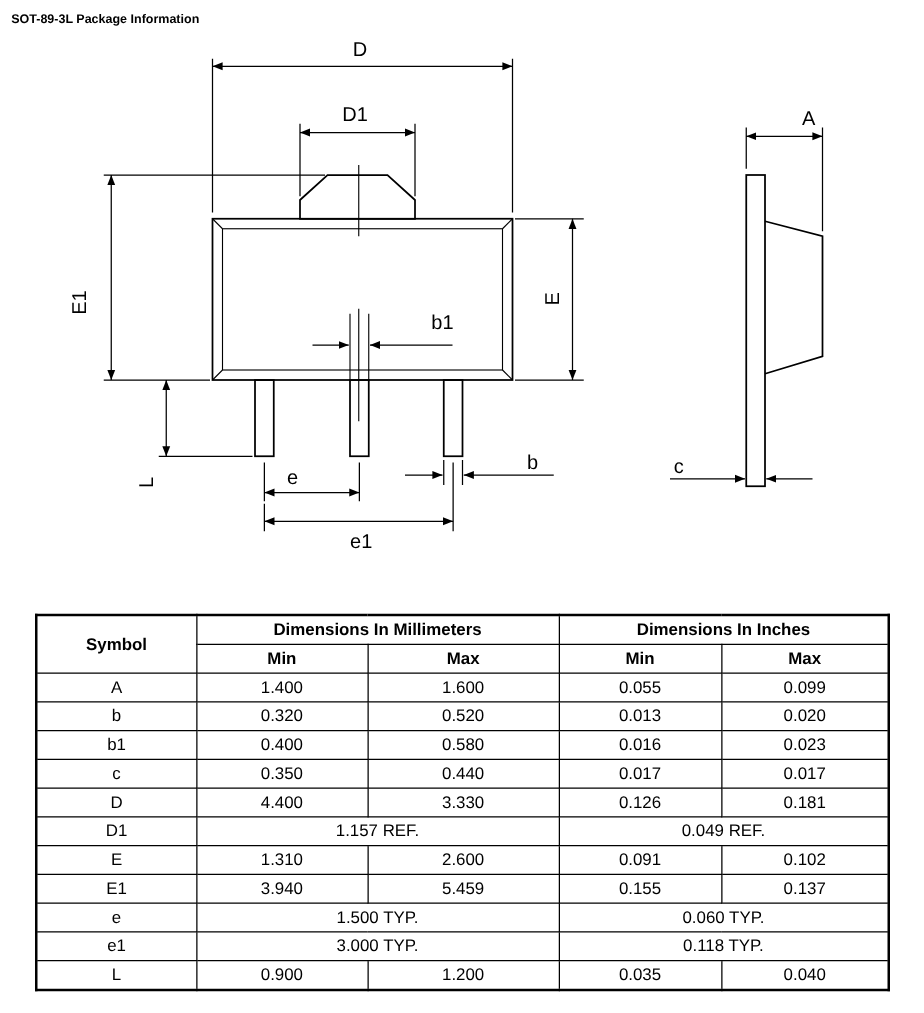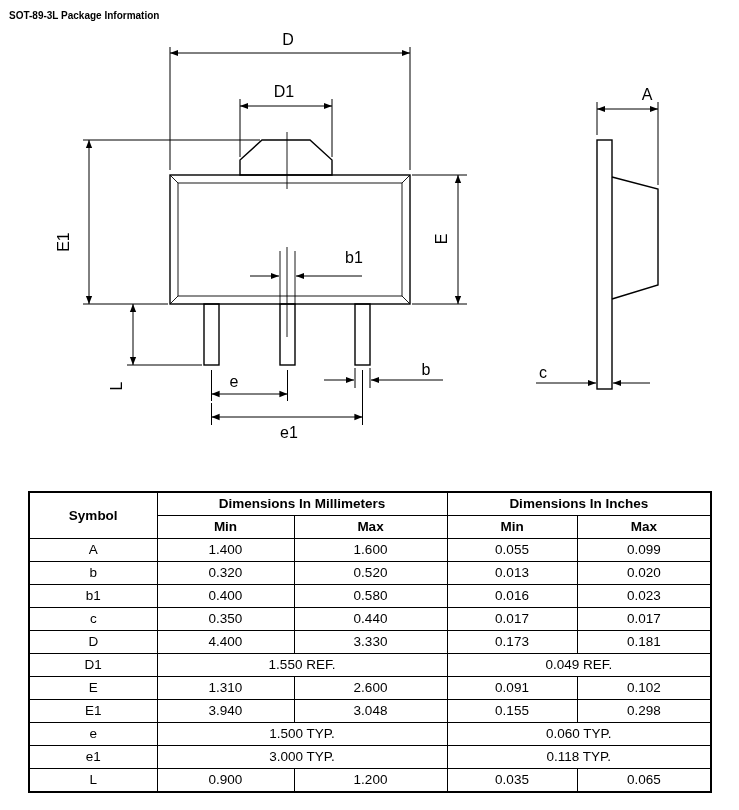--- a/index.html
+++ b/index.html
@@ -208,53 +208,53 @@
       <td>c</td>
       <td>0.350</td>
       <td>0.440</td>
       <td>0.017</td>
       <td>0.017</td>
     </tr>
     <tr>
       <td>D</td>
       <td>4.400</td>
       <td>3.330</td>
-      <td>0.173</td>
+      <td>0.126</td>
       <td>0.181</td>
     </tr>
     <tr>
       <td>D1</td>
-      <td colspan="2">1.550 REF.</td>
+      <td colspan="2">1.157 REF.</td>
       <td colspan="2">0.049 REF.</td>
     </tr>
     <tr>
       <td>E</td>
       <td>1.310</td>
       <td>2.600</td>
       <td>0.091</td>
       <td>0.102</td>
     </tr>
     <tr>
       <td>E1</td>
       <td>3.940</td>
-      <td>3.048</td>
+      <td>5.459</td>
       <td>0.155</td>
-      <td>0.298</td>
+      <td>0.137</td>
     </tr>
     <tr>
       <td>e</td>
       <td colspan="2">1.500 TYP.</td>
       <td colspan="2">0.060 TYP.</td>
     </tr>
     <tr>
       <td>e1</td>
       <td colspan="2">3.000 TYP.</td>
       <td colspan="2">0.118 TYP.</td>
     </tr>
     <tr>
       <td>L</td>
       <td>0.900</td>
       <td>1.200</td>
       <td>0.035</td>
-      <td>0.065</td>
+      <td>0.040</td>
     </tr>
   </tbody>
 </table>
 
 </body></html>

